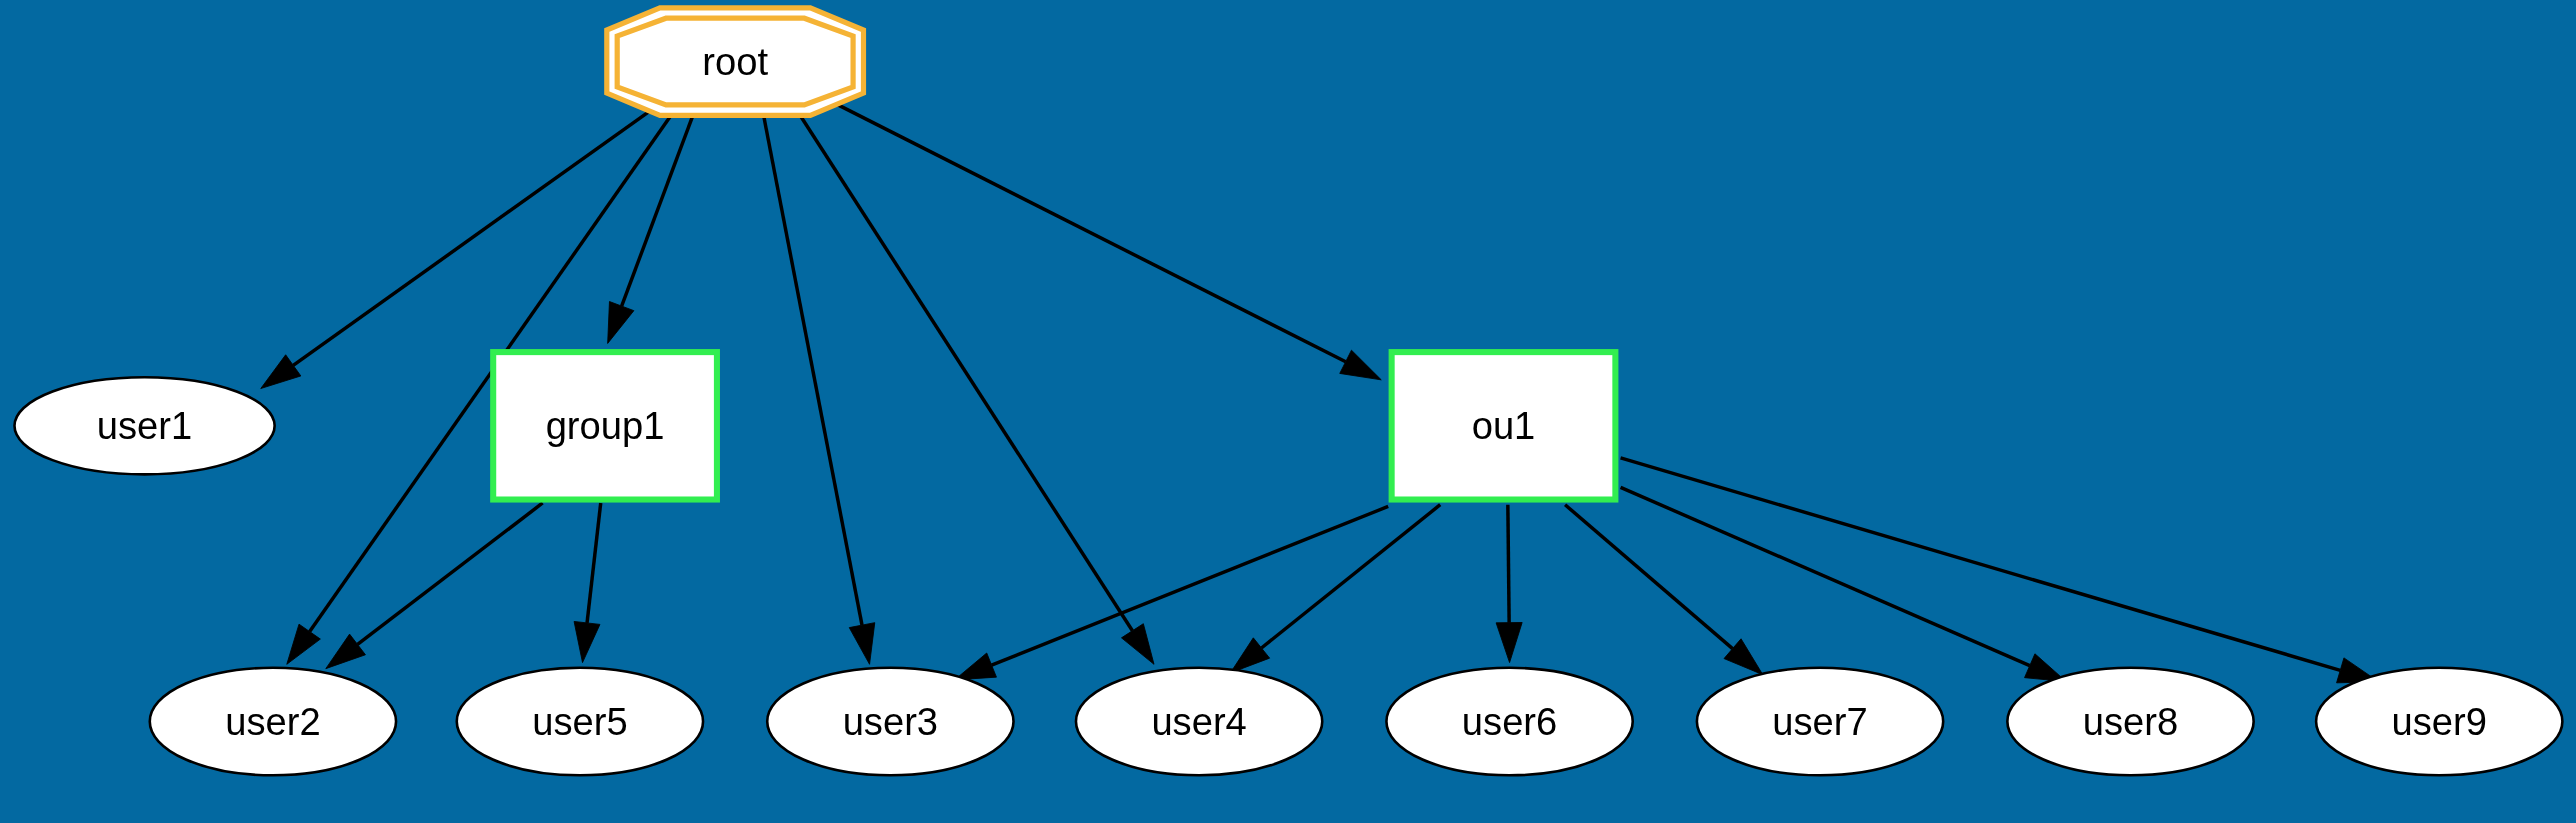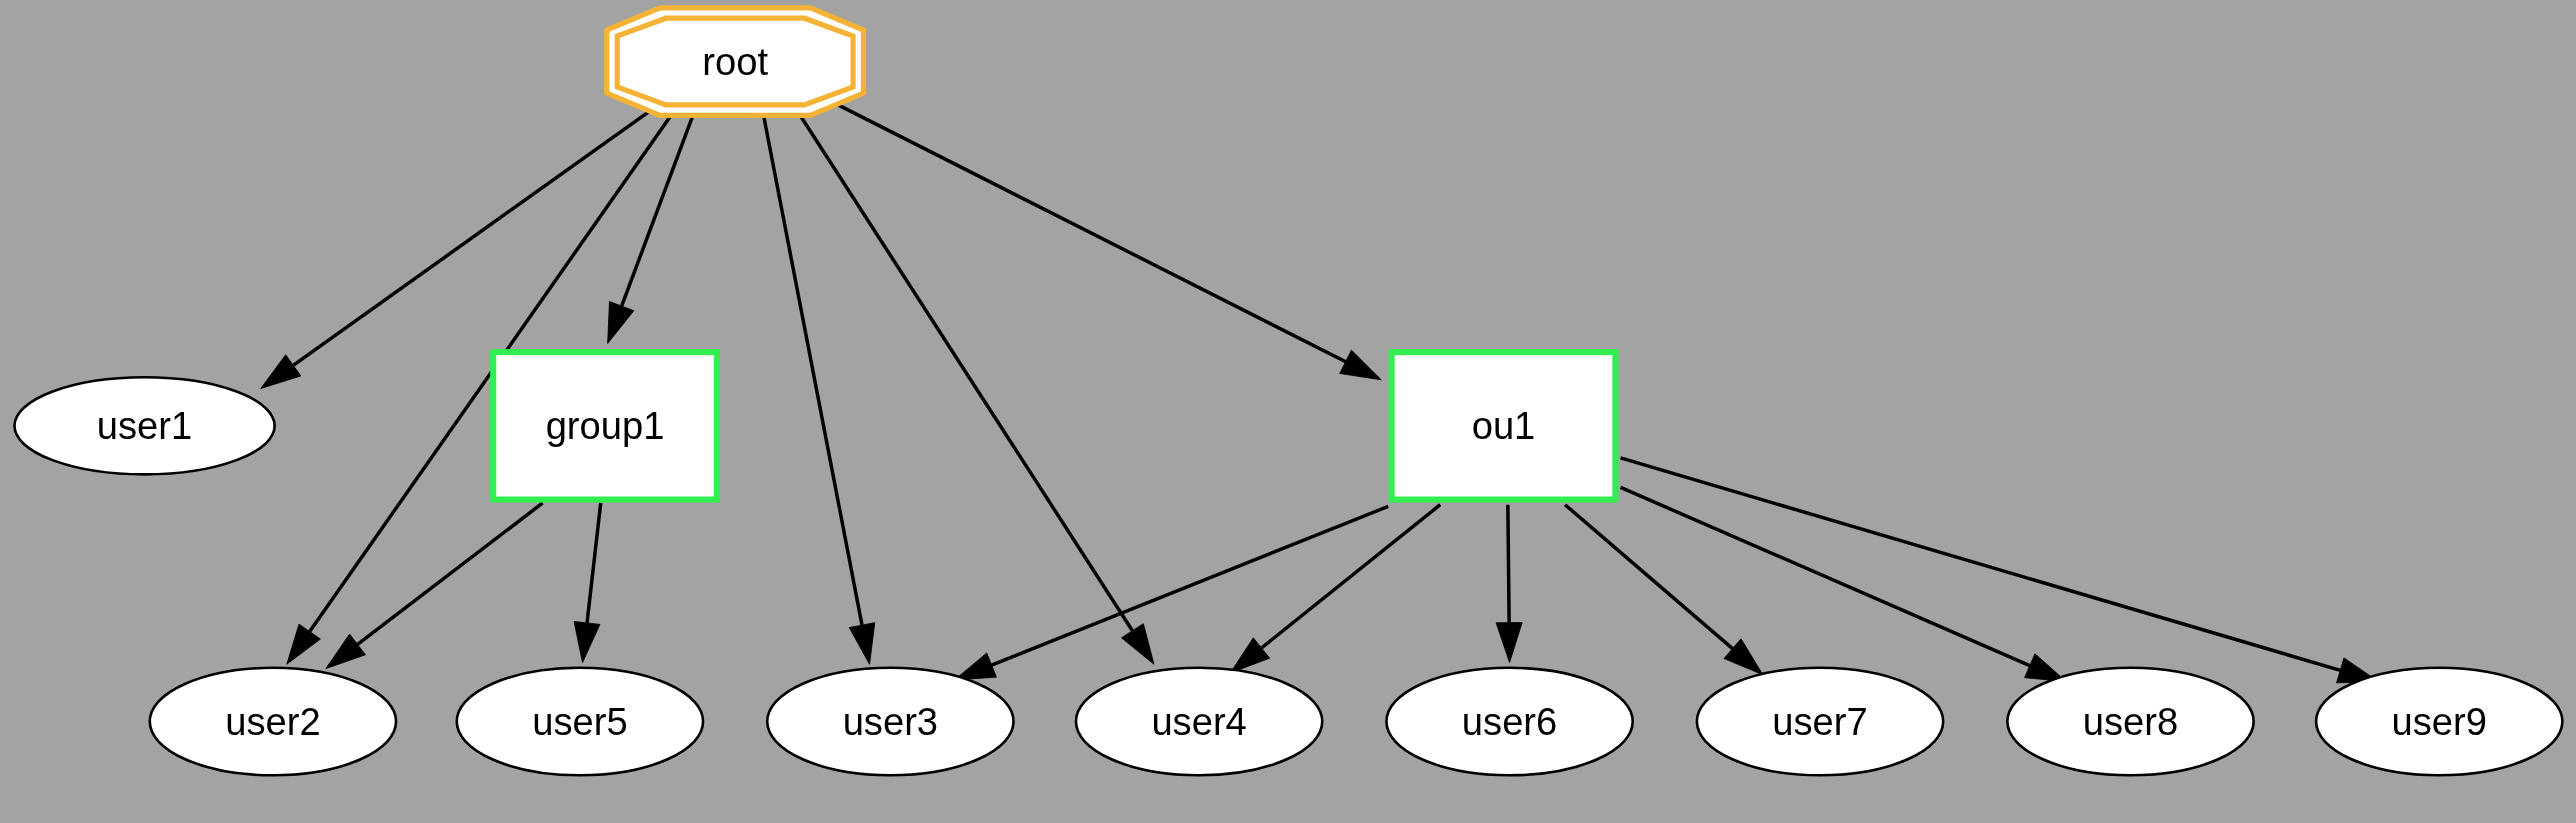--- a/index.html
+++ b/index.html
@@ -4,21 +4,21 @@
 <style>
   html, body {
     margin: 0;
     padding: 0;
     background: #ffffff;
   }
   #canvas {
     position: relative;
     width: 2576px;
     height: 823px;
-    background: #a3a3a3;
+    background: #0369a1;
     overflow: hidden;
   }
   svg#graph {
     display: block;
     width: 2576px;
     height: 823px;
   }
   .node-label {
     font-family: "Liberation Sans", sans-serif;
     font-size: 44px;

